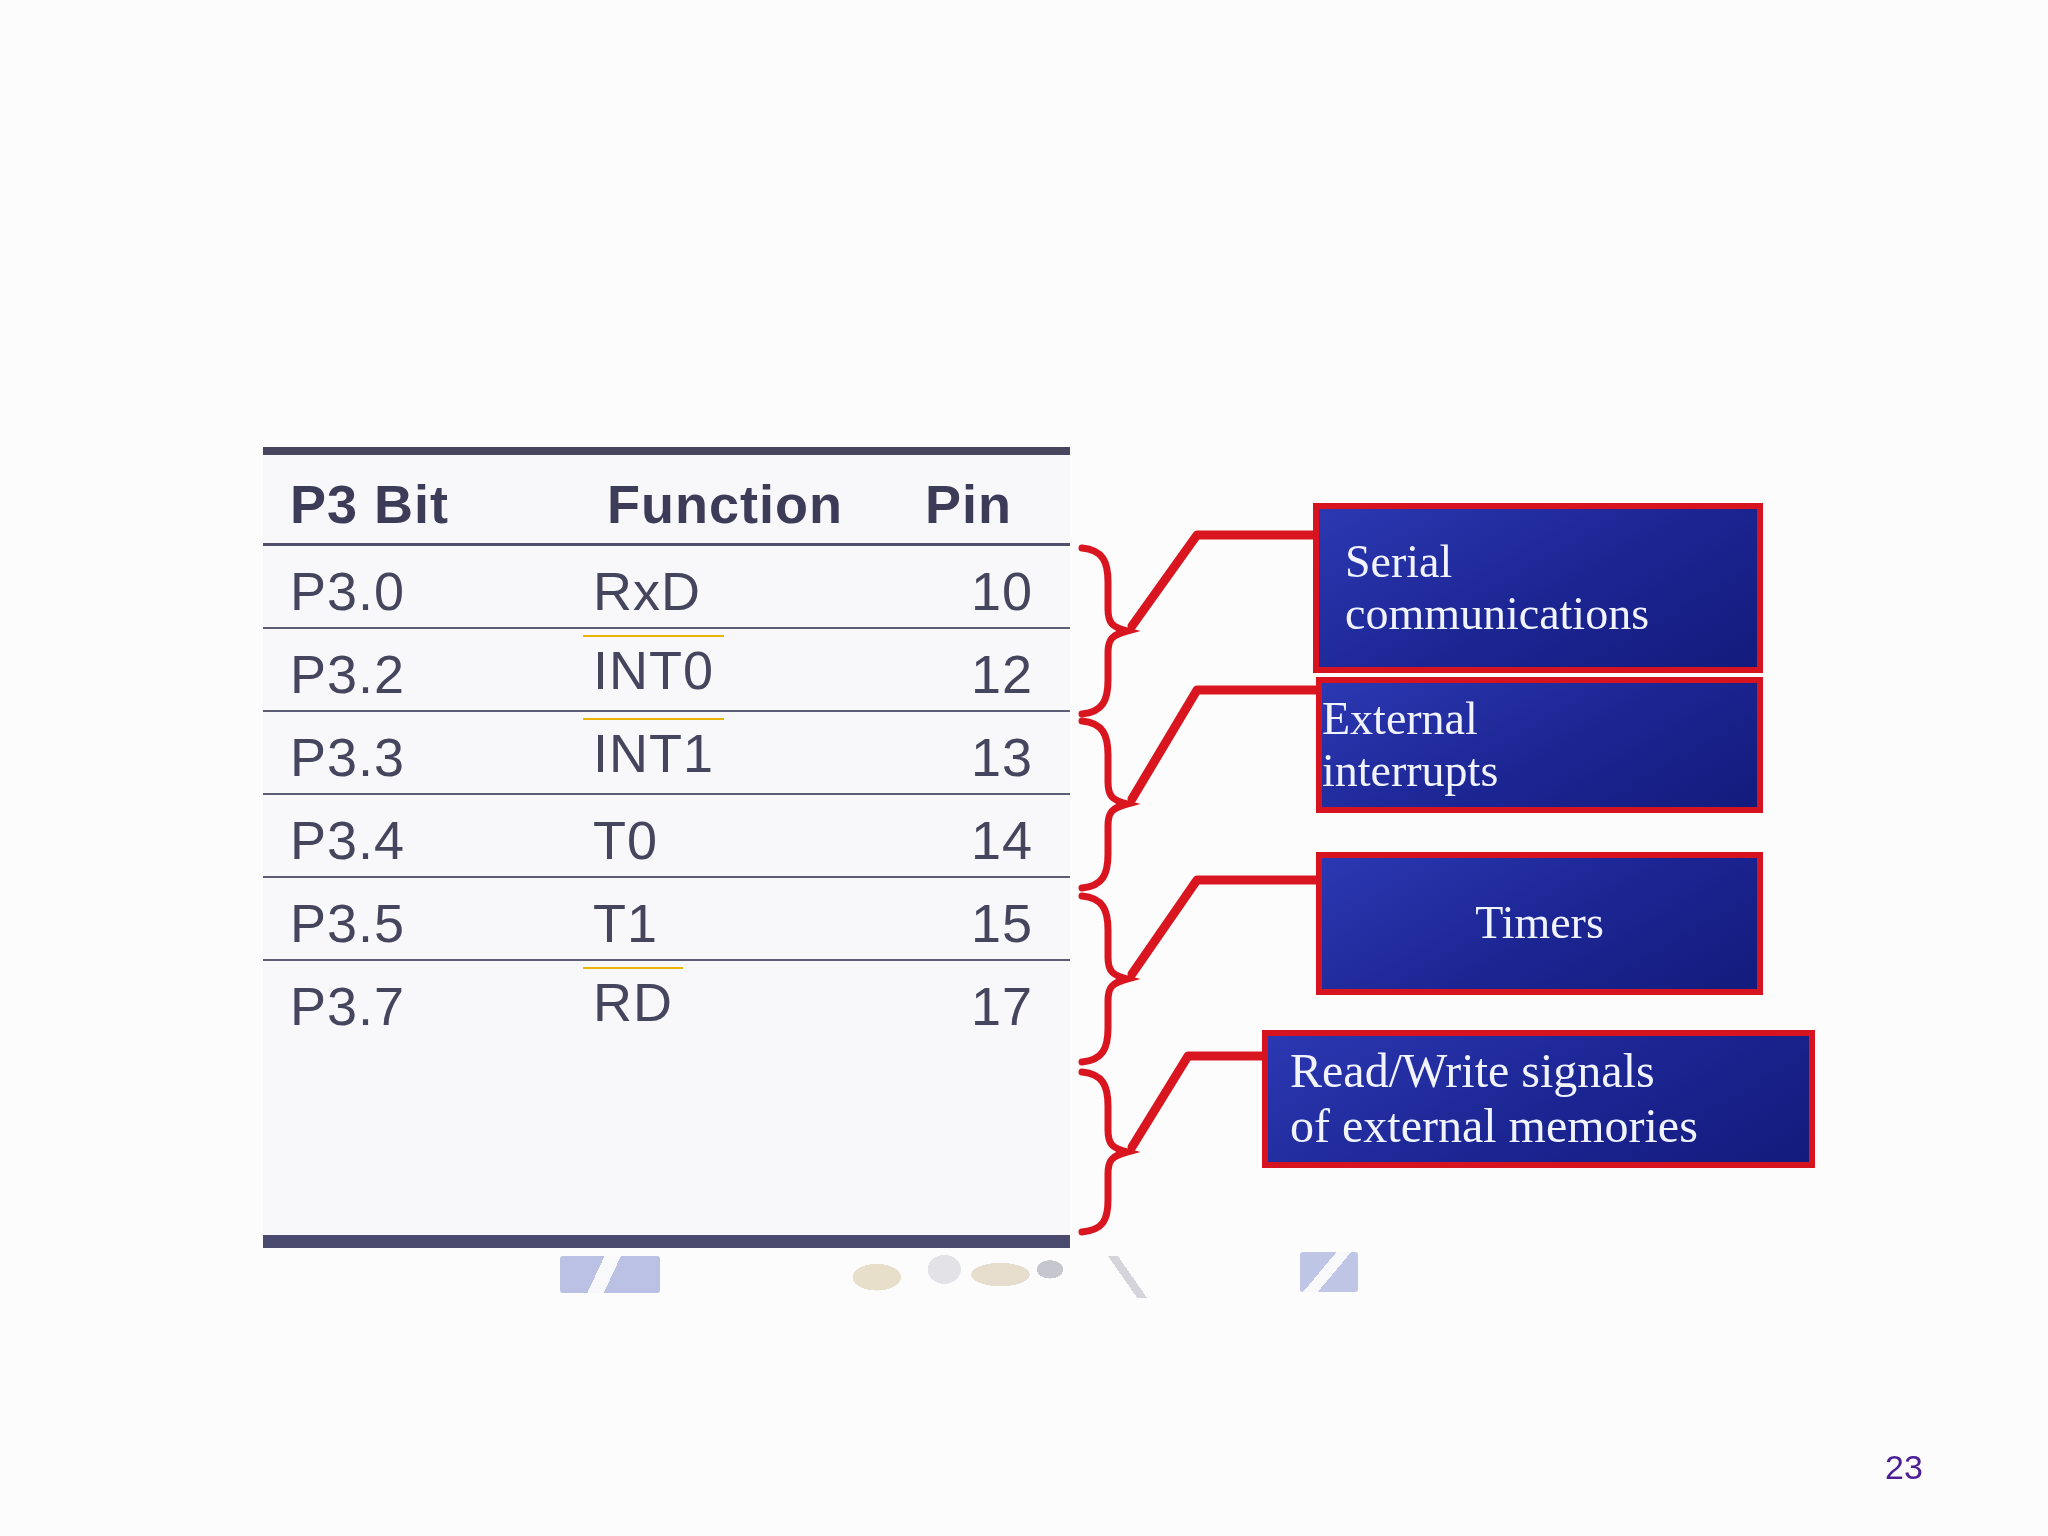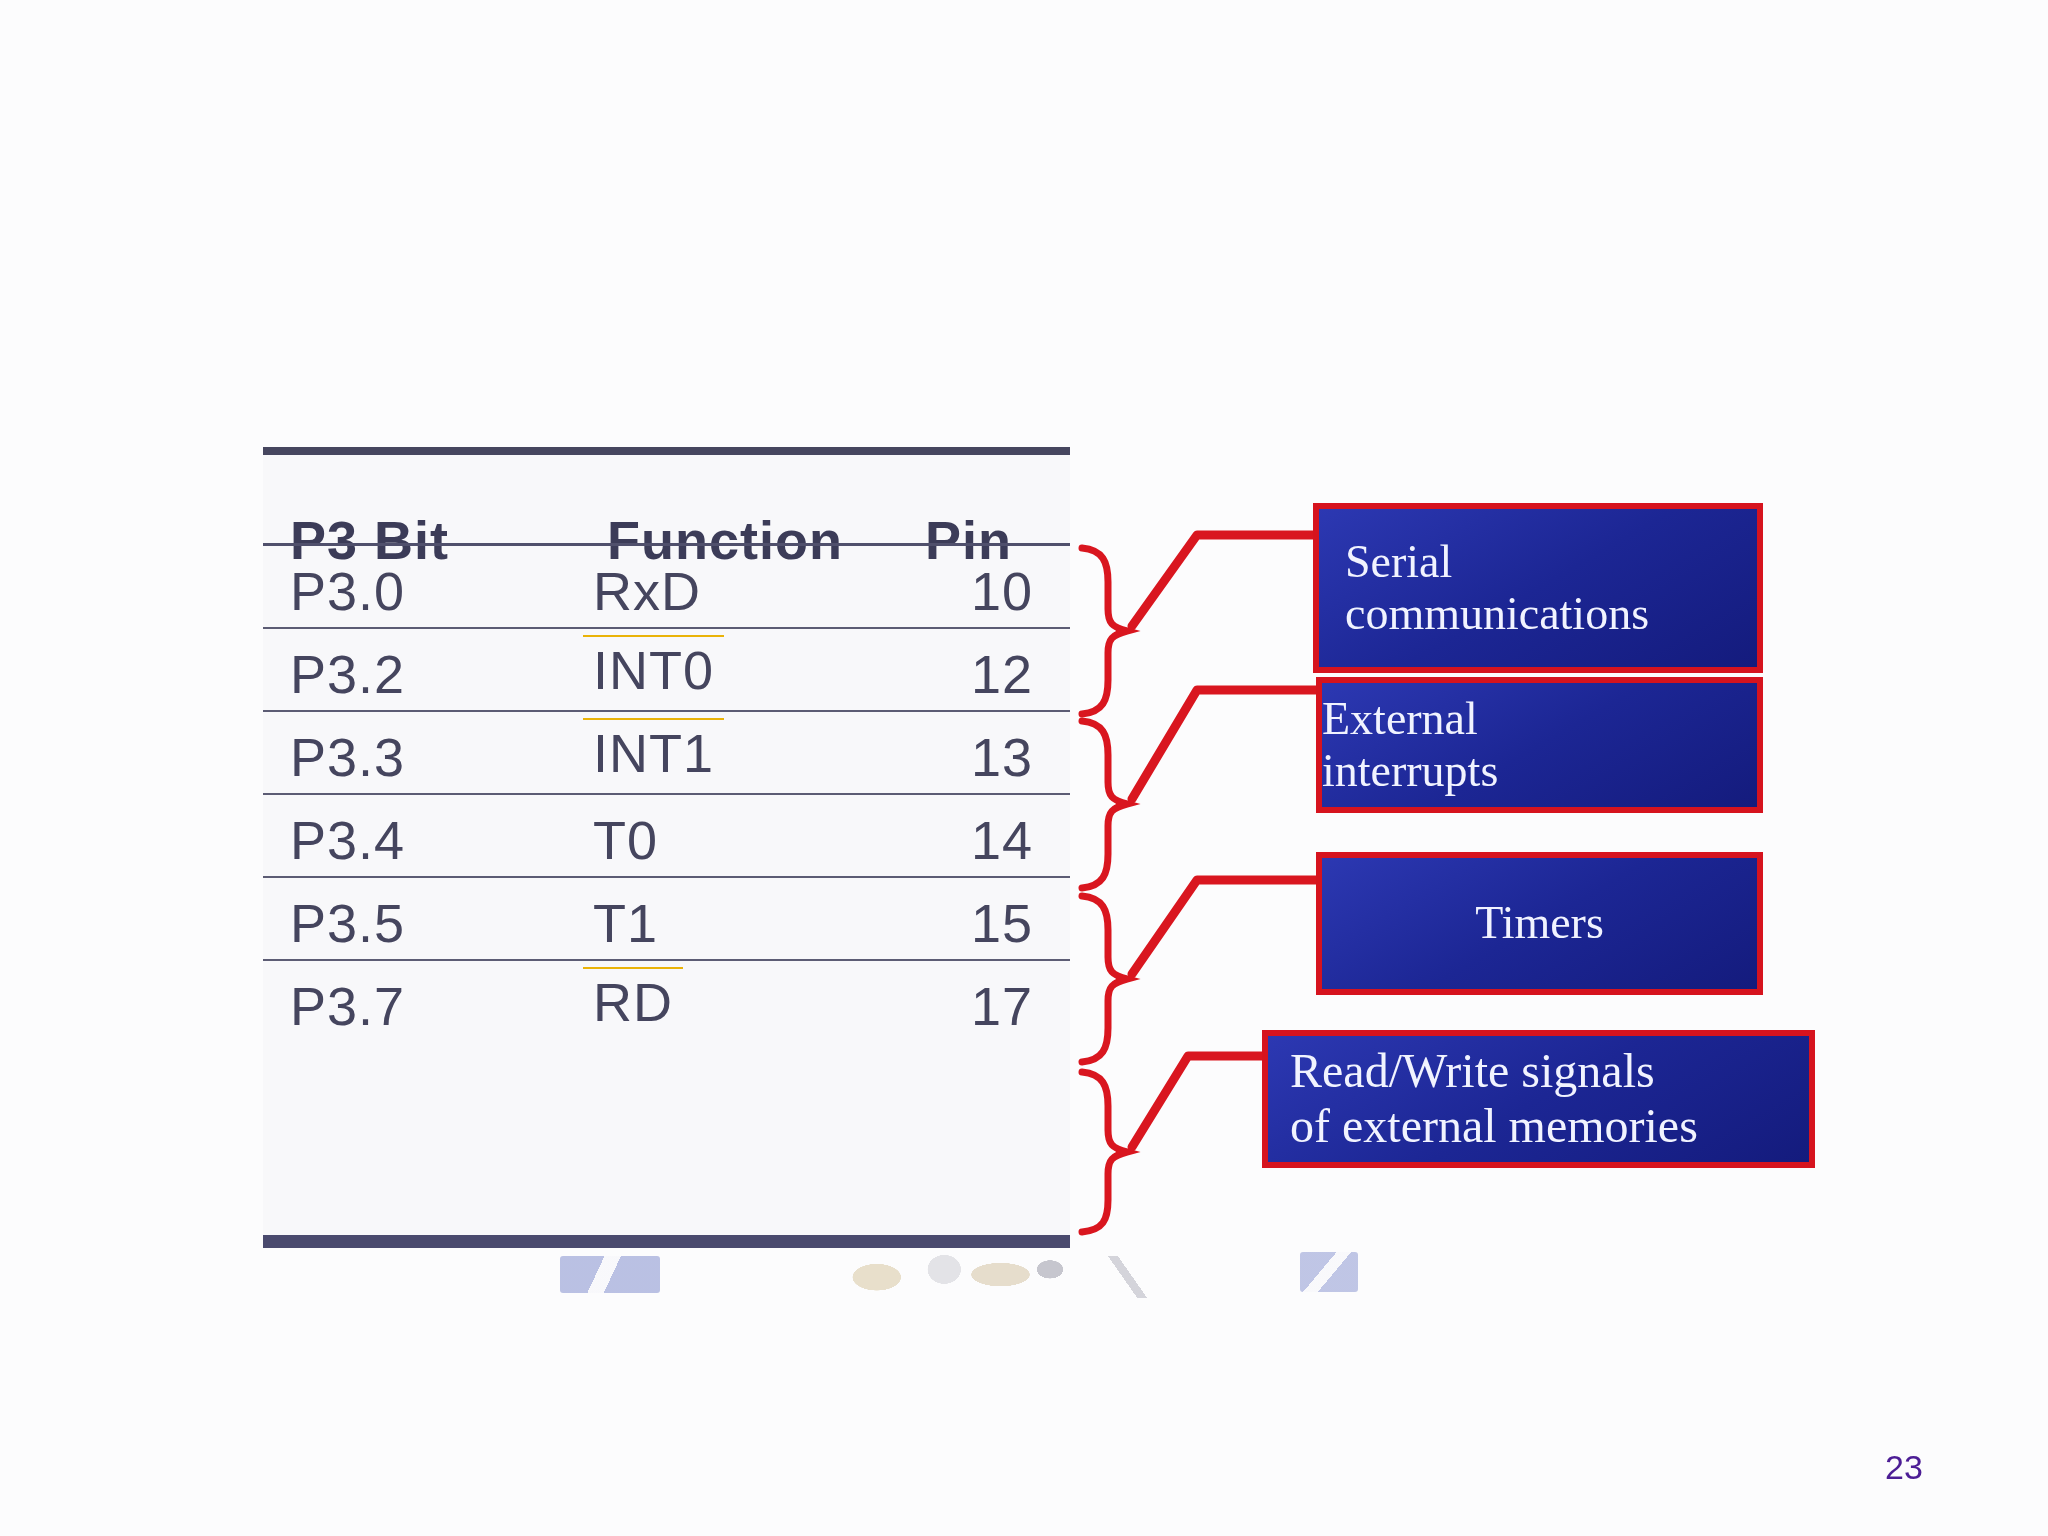--- a/index.html
+++ b/index.html
@@ -2,21 +2,21 @@
 <html><head>
 <meta charset="utf-8">
 <style>
   html,body{margin:0;padding:0;background:#fcfcfd;}
   .slide{position:relative;width:2048px;height:1536px;background:#fcfcfd;overflow:hidden;
          font-family:"Liberation Sans",sans-serif;}
 
   
   .ptable{position:absolute;left:263px;top:447px;width:807px;height:801px;background:#f8f8fa;}
   .t-top{position:absolute;left:0;top:0;width:807px;height:8px;background:#46465f;}
-  .t-head{position:absolute;left:0;top:8px;width:807px;height:88px;margin-top:36px;}
+  .t-head{position:absolute;left:0;top:8px;width:807px;height:88px;}
   .t-head span{position:absolute;top:18px;font-size:54px;font-weight:700;color:#3c3c58;letter-spacing:1px;}
   .h1{left:27px;} .h2{left:344px;} .h3{left:662px;}
   .t-sep{position:absolute;left:0;top:96px;width:807px;height:3px;background:#50506c;}
   .rows{position:absolute;left:0;top:99px;width:807px;}
   .row{position:relative;width:807px;height:83px;border-bottom:2px solid #5c5c74;box-sizing:border-box;}
   .row:last-child{height:80px;border-bottom:none;}
   .cell{position:absolute;top:14px;font-size:54px;color:#45455e;letter-spacing:1px;white-space:nowrap;}
   .c1{left:27px;} .c2{left:330px;} .c3{left:665px;margin-left:43px;}
   .cell.ov{top:6px;border-top:2px solid #eab308;padding:2px 10px 0 10px;margin-left:-10px;}
   .t-bottom{position:absolute;left:0;top:788px;width:807px;height:13px;background:#4a4a6e;}

